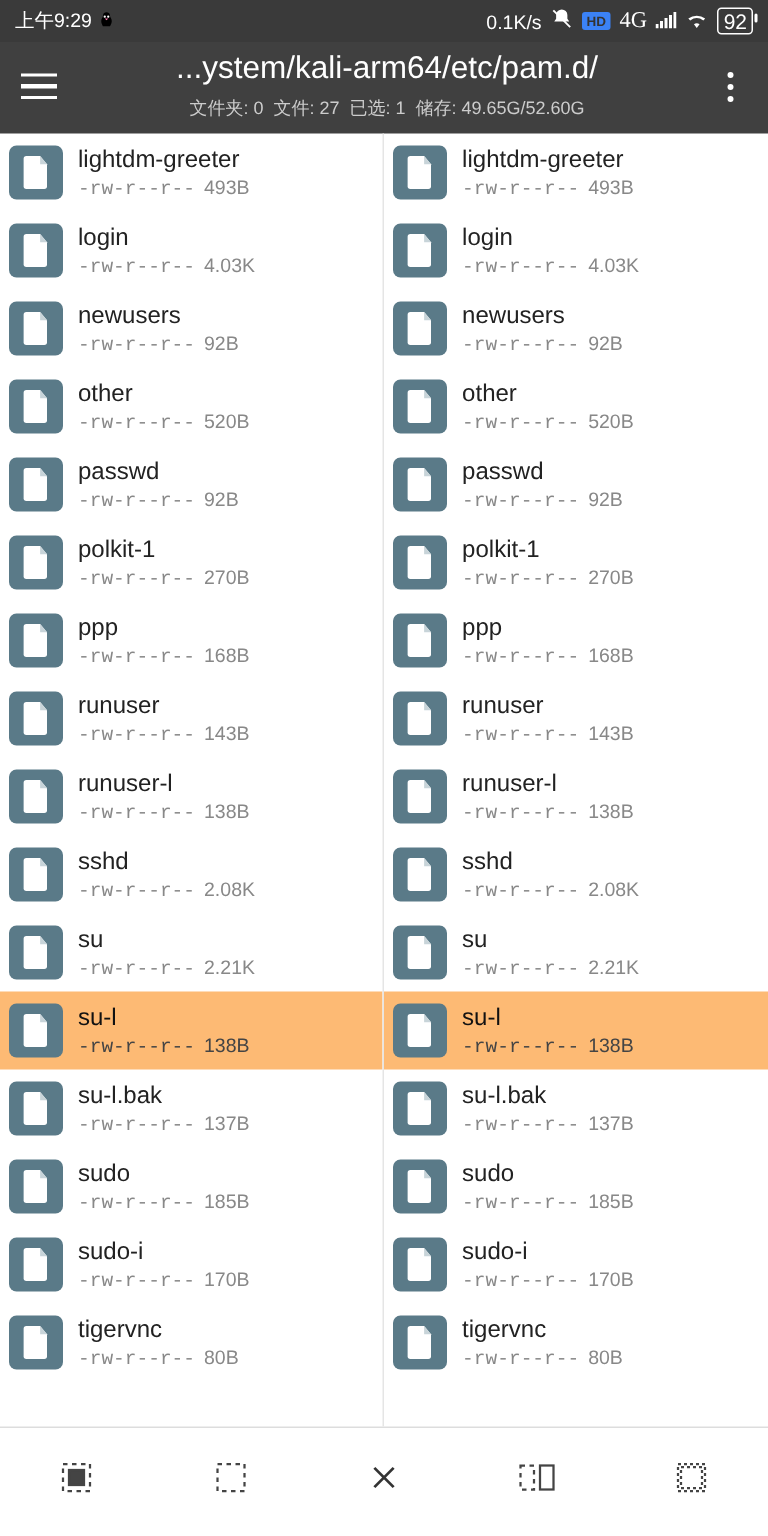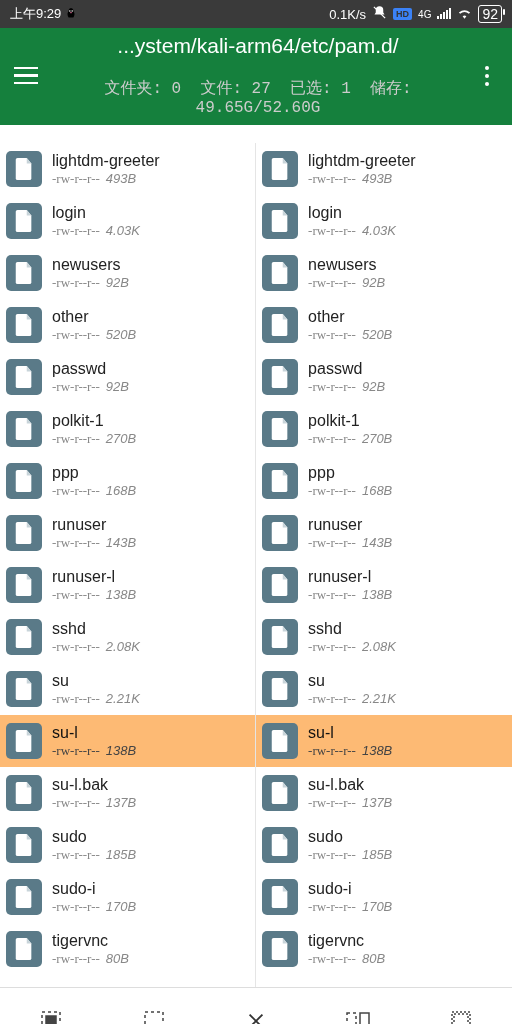--- a/index.html
+++ b/index.html
@@ -4,40 +4,40 @@
 <style>
   * { margin: 0; padding: 0; box-sizing: border-box; }
   html, body { width: 512px; height: 1024px; font-family: -apple-system, "Helvetica Neue", Arial, sans-serif; background: #fff; overflow: hidden; }
   .statusbar { height: 28px; background: #3a3a3a; color: #fff; display: flex; align-items: center; padding: 0 10px; font-size: 13px; font-weight: 500; }
   .statusbar .left { display: flex; align-items: center; gap: 2px; }
   .statusbar .right { margin-left: auto; display: flex; align-items: center; gap: 6px; justify-content: space-between; }
   .penguin { width: 16px; height: 16px; display: inline-flex; align-items: center; justify-content: center; }
   .hd-badge { background: #3b82f6; color: #333; font-size: 9px; font-weight: bold; padding: 1px 3px; border-radius: 2px; }
   .batt { border: 1.5px solid #fff; border-radius: 3px; padding: 0 3px; font-size: 14px; position: relative; }
   .batt::after { content: ""; position: absolute; right: -4px; top: 3px; width: 2px; height: 6px; background: #fff; border-radius: 1px; }
-  .header { background: #15803d; color: #fff; padding: 6px 10px 8px 10px; display: flex; align-items: center; gap: 33px; }
+  .header { background: #404040; color: #fff; padding: 6px 10px 8px 10px; display: flex; align-items: center; gap: 33px; }
   .hamburger { width: 34px; height: 34px; display: flex; flex-direction: column; justify-content: center; gap: 5px; padding: 0 4px; }
   .hamburger span { height: 2.5px; background: #fff; width: 24px; }
   .titlewrap { flex: 1; text-align: center; }
   .path { font-size: 21px; font-weight: 400; letter-spacing: 0; }
-  .subinfo { font-size: 16px; color: #ccc; margin-top: 20px; font-family: Liberation Mono, monospace; }
+  .subinfo { font-size: 12px; color: #ccc; margin-top: 6px; }
   .more { width: 30px; display: flex; flex-direction: column; align-items: center; gap: 4px; }
   .more i { width: 4px; height: 4px; background: #fff; border-radius: 50%; }
   .panes { display: flex; height: 862px; }
-  .pane { width: 304px; overflow: hidden; margin-top: 18px; }
+  .pane { width: 304px; overflow: hidden; }
   .pane.left { border-right: 1px solid #e5e5e5; }
   .row { display: flex; align-items: center; padding: 5px 8px 5px 6px; height: 52px; }
   .row.sel { background: #fdba74; }
   .icon { width: 36px; height: 36px; background: #5a7a88; border-radius: 5px; margin-right: 10px; position: relative; flex-shrink: 0; }
   .icon svg { position: absolute; top: 7px; left: 8px; }
   .info { flex: 1; min-width: 0; }
   .fname { font-size: 16px; color: #222; font-weight: 400; white-space: nowrap; overflow: hidden; text-overflow: ellipsis; }
   .meta { font-size: 13px; color: #888; margin-top: 1px; }
-  .meta .perm { font-family: Liberation Serif, serif; }
-  .meta .size { margin-left: 6px; font-style: italic; }
+  .meta .perm { font-family: Liberation Mono, monospace; }
+  .meta .size { margin-left: 6px; }
   .row.sel .fname { color: #111; }
   .row.sel .meta { color: #444; }
   .bottombar { height: 66px; border-top: 1px solid #ddd; display: flex; align-items: center; justify-content: space-around; }
   .btn { width: 60px; height: 40px; display: flex; align-items: center; justify-content: center; }
   .btn svg { stroke: #444; fill: none; }
   .close svg { stroke: #333; }
 </style>
 </head>
 <body>
 
@@ -55,21 +55,21 @@
   </div>
   <div class="right">
     <span>0.1K/s</span>
     <span>
       <svg width="15" height="15" viewBox="0 0 24 24">
           <path fill="#fff" d="M12 2a6 6 0 00-6 6v4l-2 3h16l-2-3V8a6 6 0 00-6-6z"></path>
           <line x1="3" y1="3" x2="21" y2="21" stroke="#fff" stroke-width="2"></line>
         </svg>
     </span>
     <span class="hd-badge">HD</span>
-    <span style="font-size:10px;">4G<br></span>
+    <span style="font-size:15px;font-family:Liberation Serif, serif;">4G<br></span>
     <span>
       <svg width="14" height="12" viewBox="0 0 14 12">
           <rect x="0" y="9" width="2" height="3" fill="#fff"></rect>
           <rect x="3" y="7" width="2" height="5" fill="#fff"></rect>
           <rect x="6" y="5" width="2" height="7" fill="#fff"></rect>
           <rect x="9" y="3" width="2" height="9" fill="#fff"></rect>
           <rect x="12" y="1" width="2" height="11" fill="#fff"></rect>
         </svg>
     </span>
     <span>

